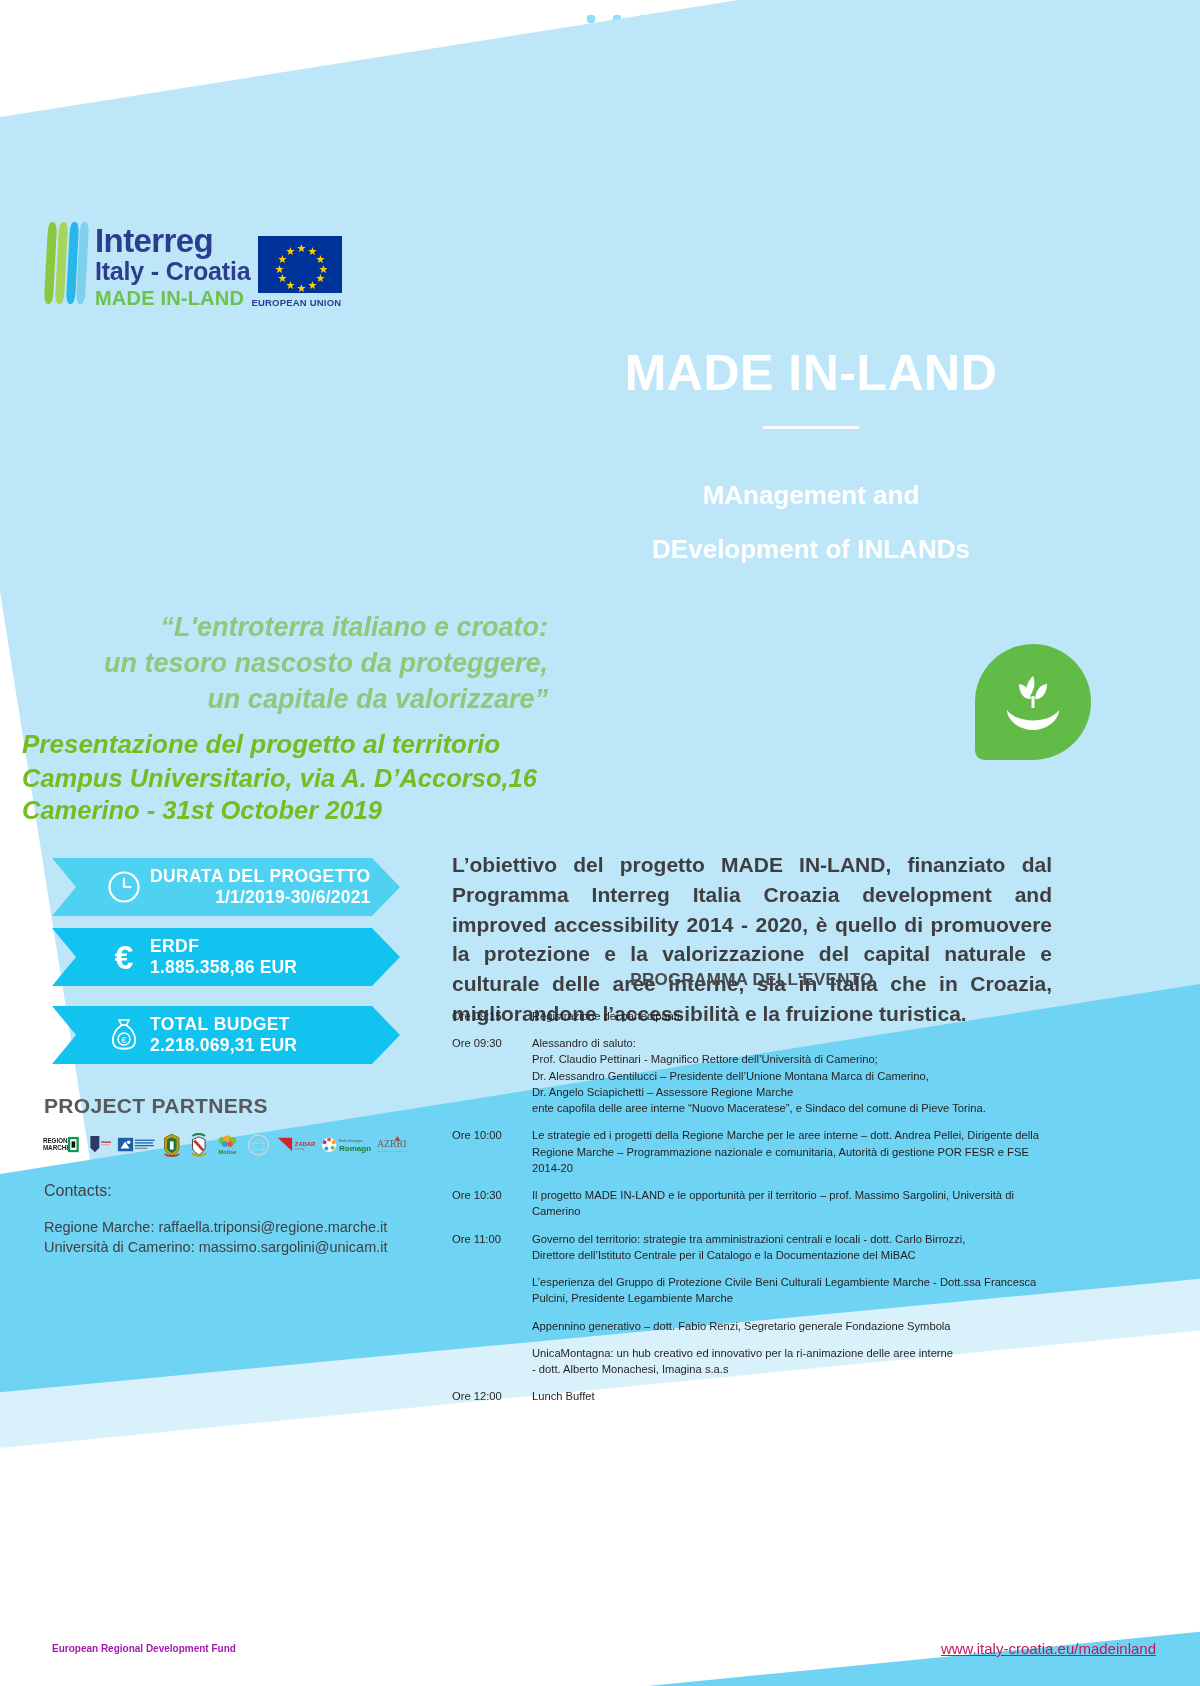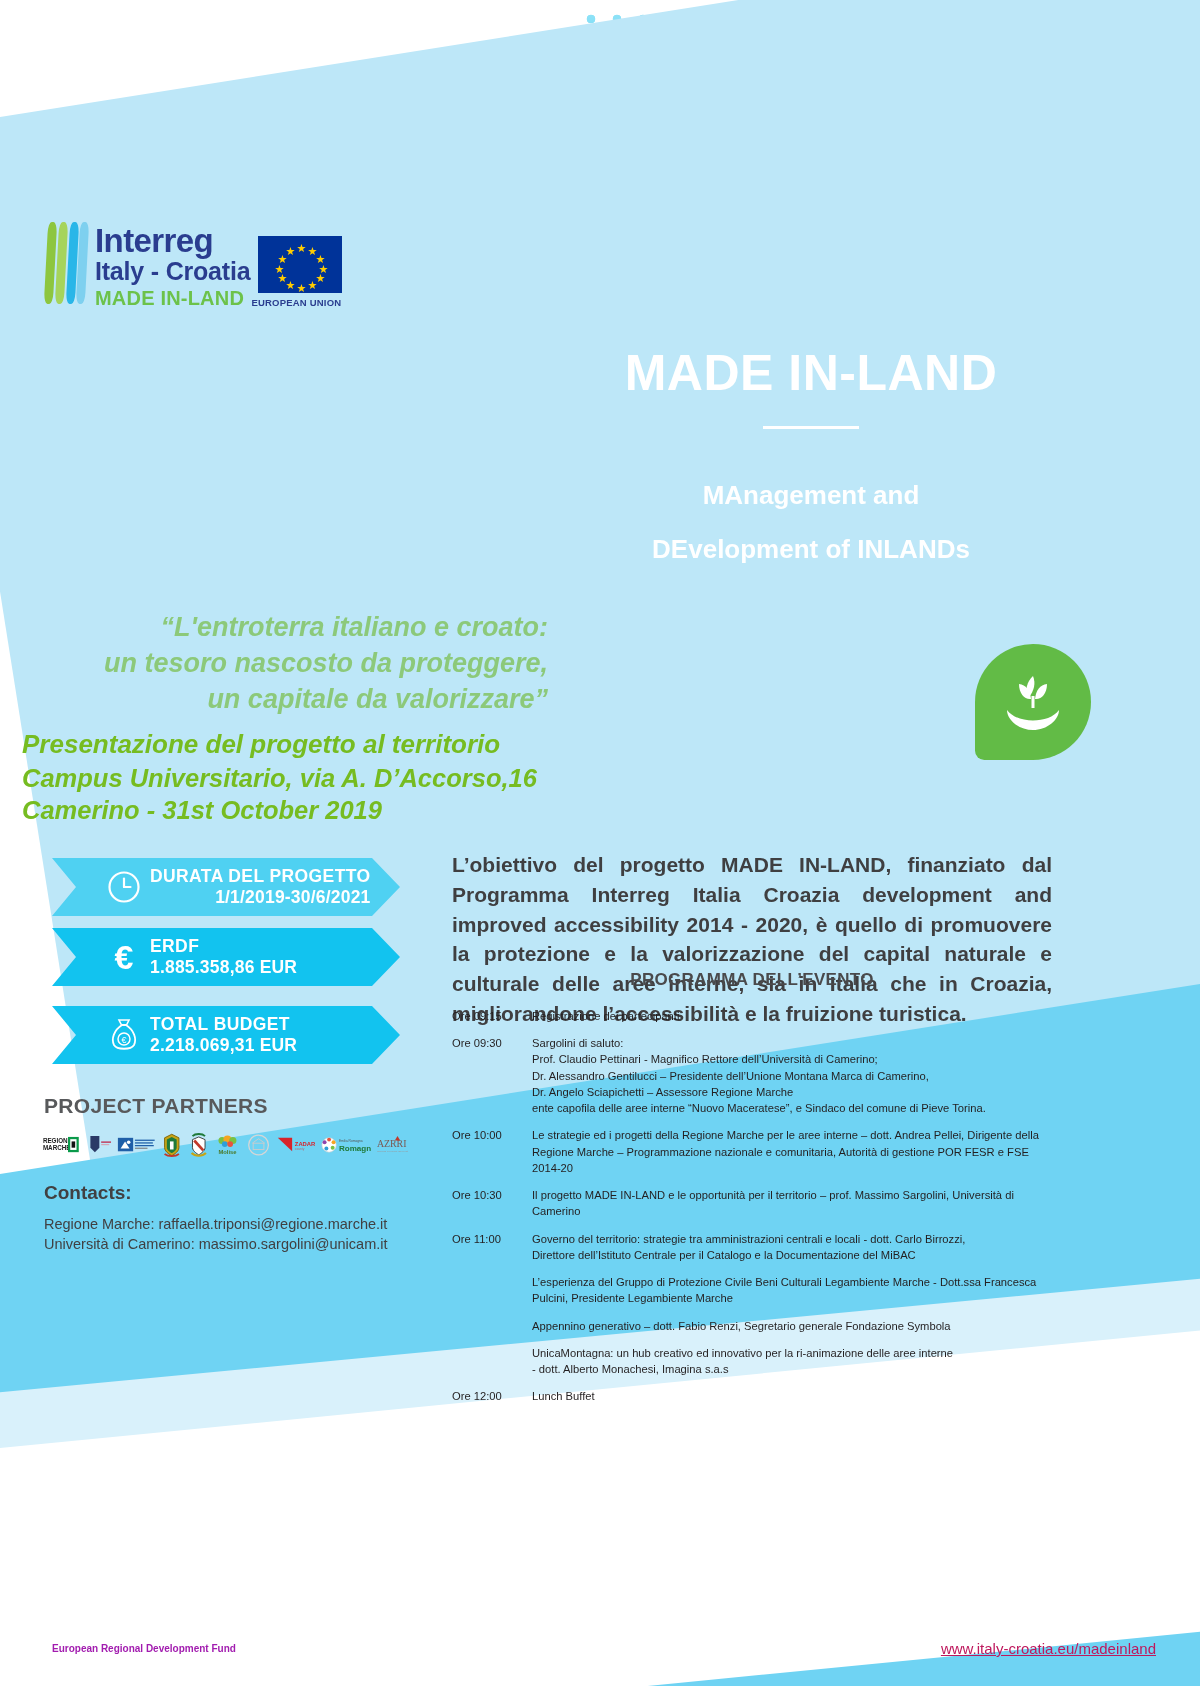--- a/index.html
+++ b/index.html
@@ -144,21 +144,21 @@
   .banner .btext { line-height:1.2; }
   .banner .bl1 { font-size:17.5px; font-weight:bold; letter-spacing:0.4px; }
   .banner .bl2 { font-size:17.5px; font-weight:bold; letter-spacing:0.2px;text-align:right; }
   .euro-glyph { font-size:34px; font-weight:bold; line-height:1; }
 
   .partners-title { position:absolute; left:44px; top:1094px; font-size:21px; font-weight:bold; color:#58595b; letter-spacing:0.3px; }
   .partners-row { position:absolute; left:42px; top:1128px; width:366px; height:34px; display:flex; align-items:center; gap:5px; }
   .plogo { height:28px; display:flex; align-items:center; justify-content:center; font-size:5px; color:#555; overflow:hidden; }
 
   .contacts { position:absolute; left:44px; top:1182px; width:400px; color:#414042; }
-  .contacts .ch { font-size:19px; font-weight:bold; margin-bottom:11px; }
+  .contacts .ch { font-size:16px; font-weight:normal; margin-bottom:18px; }
   .contacts .cl { font-size:14.5px; line-height:1.35; }
 
   
   .intro {
     position:absolute; left:452px; top:850px; width:600px;
     font-size:21px; font-weight:bold; color:#3f3f41;
     line-height:1.42; text-align:justify;
   }
   .prog-title {
     position:absolute; left:452px; top:970px; width:600px;
@@ -404,21 +404,21 @@
   <div class="schedule">
       <div class="srow">
         <div class="stime">Ore 09:15</div>
         <div class="sdesc">
           <span class="sline">Registrazione dei partecipanti</span>
         </div>
       </div>
       <div class="srow">
         <div class="stime">Ore 09:30</div>
         <div class="sdesc">
-          <span class="sline">Sargolini di saluto:</span>
+          <span class="sline">Alessandro di saluto:</span>
           <span class="sline">Prof. Claudio Pettinari - Magnifico Rettore dell’Università di Camerino;</span>
           <span class="sline">Dr. Alessandro Gentilucci – Presidente dell’Unione Montana Marca di Camerino,</span>
           <span class="sline">Dr. Angelo Sciapichetti – Assessore Regione Marche</span>
           <span class="sline">ente capofila delle aree interne “Nuovo Maceratese”, e Sindaco del comune di Pieve Torina.</span>
         </div>
       </div>
       <div class="srow">
         <div class="stime">Ore 10:00</div>
         <div class="sdesc">
           <span class="sline">Le strategie ed i progetti della Regione Marche per le aree interne – dott. Andrea Pellei, Dirigente della</span>

